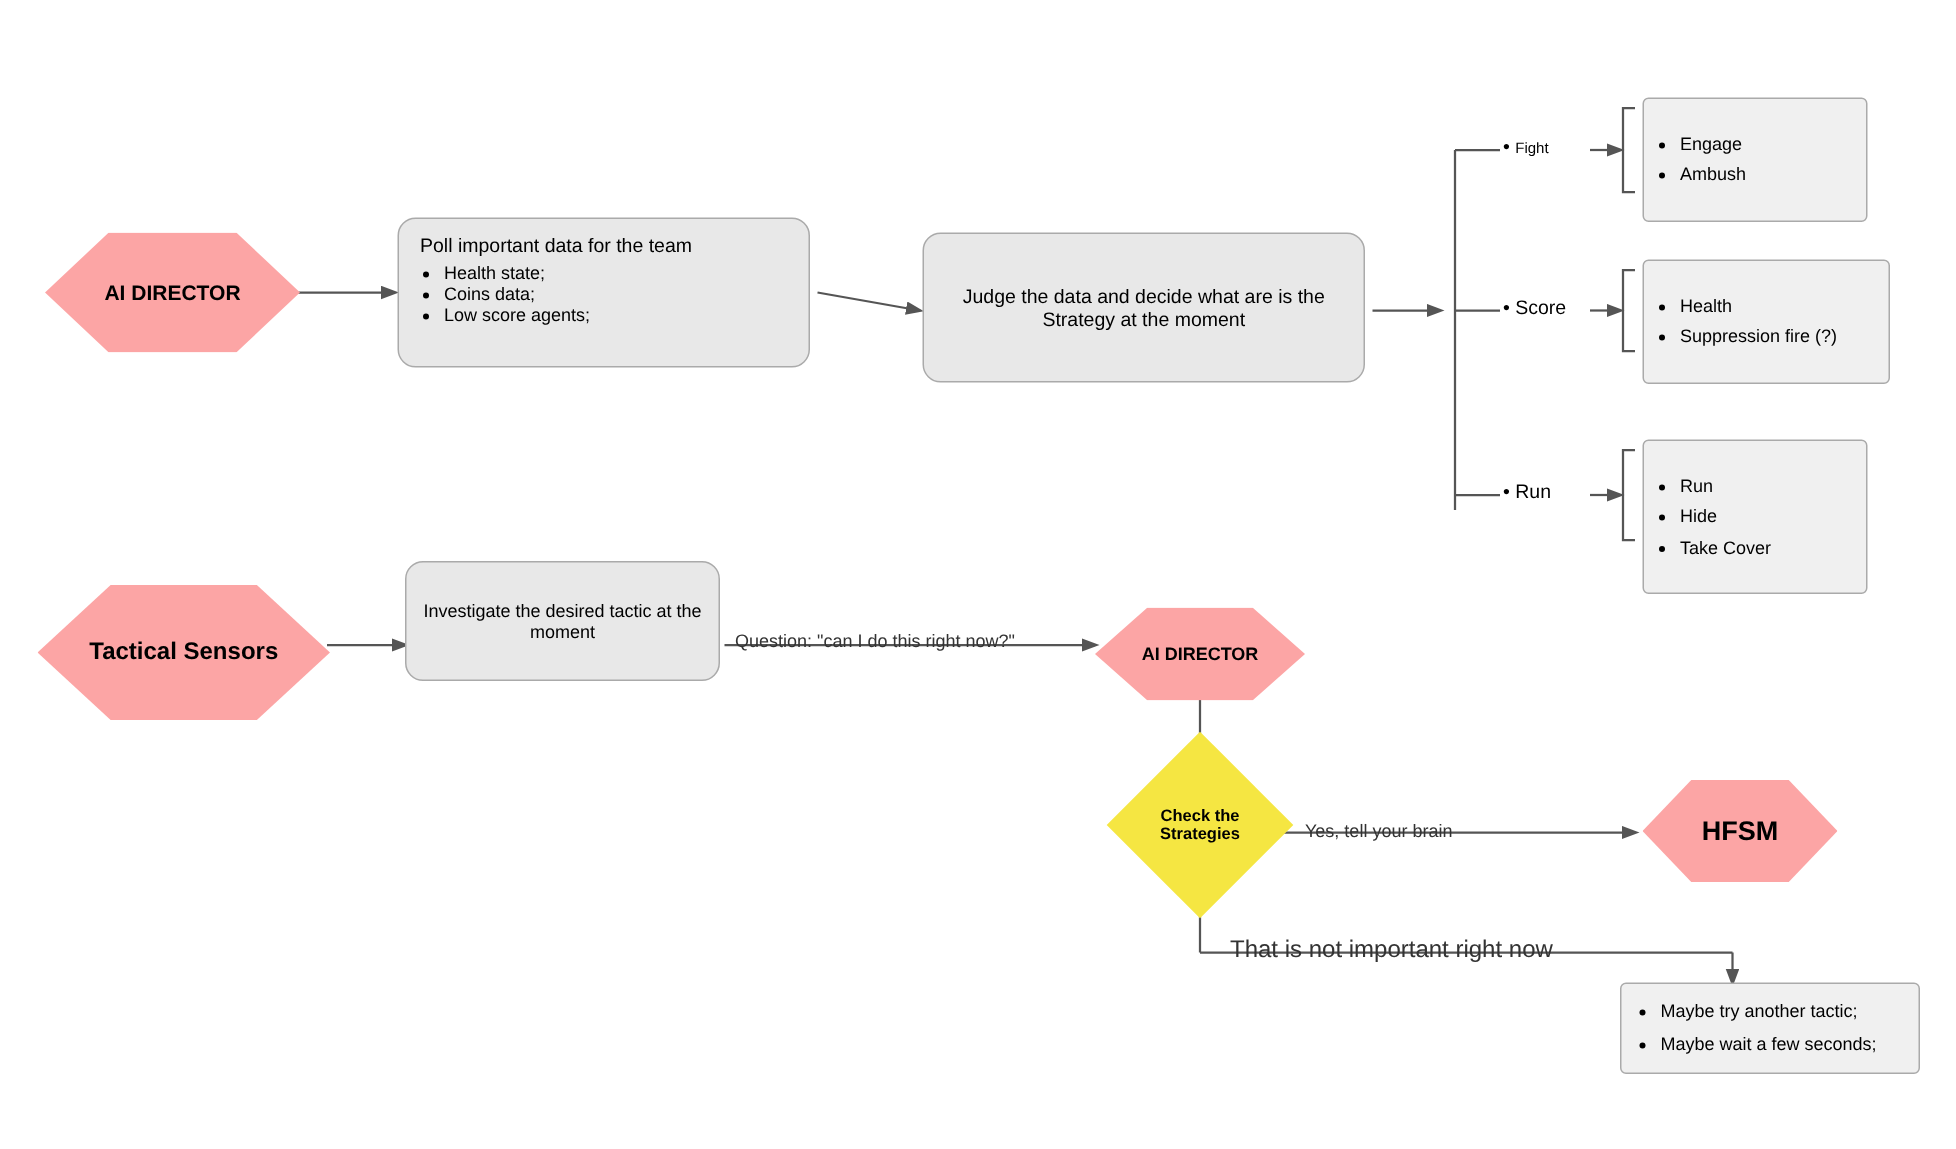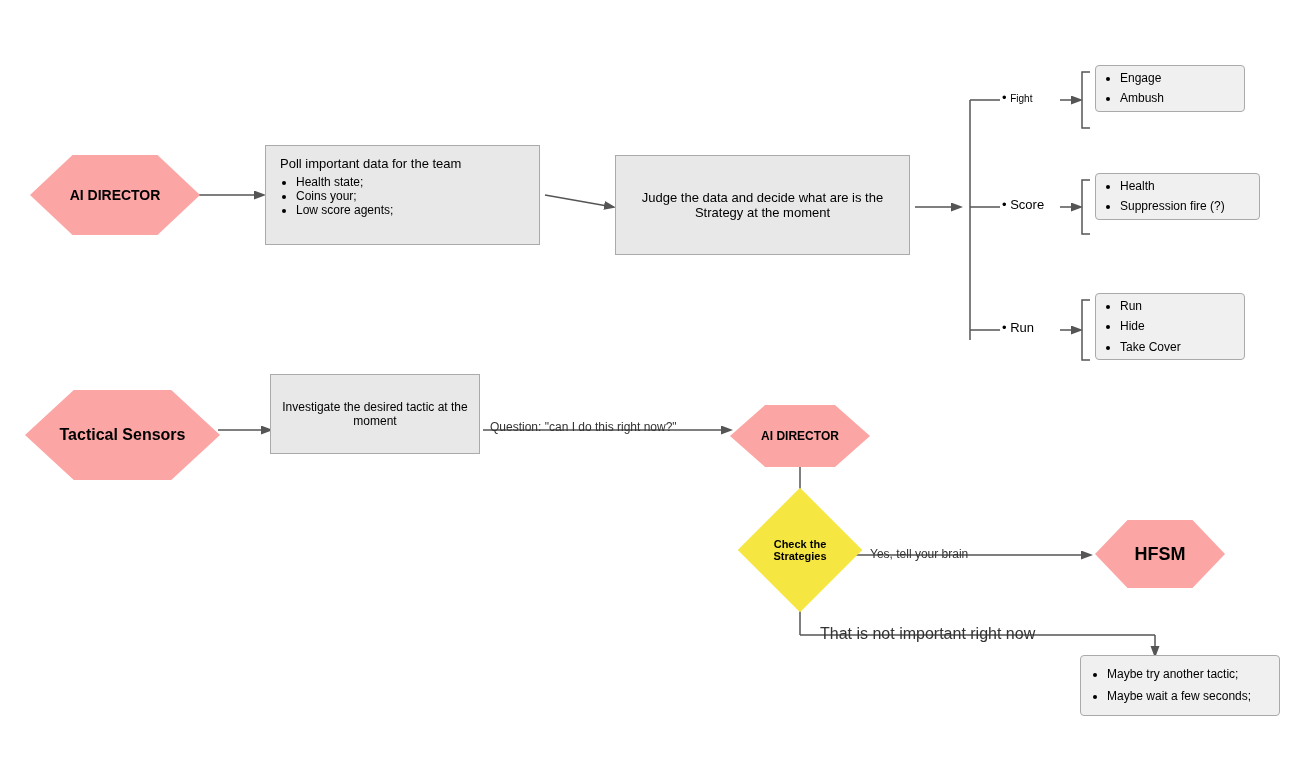--- a/index.html
+++ b/index.html
@@ -27,21 +27,21 @@
       background: #fca5a5;
       font-weight: bold;
       font-size: 14px;
       text-align: center;
       clip-path: polygon(25% 0%, 75% 0%, 100% 50%, 75% 100%, 25% 100%, 0% 50%);
     }
 
     
     .box {
       border: 1.5px solid #aaa;
-      border-radius: 0;
+      border-radius: 12px;
       background: #e8e8e8;
       display: flex;
       align-items: center;
       justify-content: center;
       text-align: center;
       padding: 8px;
     }
 
     .box-left {
       text-align: left;
@@ -63,21 +63,21 @@
 
     
     .el {
       position: absolute;
     }
 
     .list-box {
       border: 1.5px solid #aaa;
       border-radius: 4px;
       background: #f0f0f0;
-      padding: 2px 10px;
+      padding: 20px 10px;
       font-size: 12px;
       line-height: 1.7;
     }
     .list-box ul {
       padding-left: 12px;
     }
 
     .label-text {
       font-size: 12px;
       color: #333;
@@ -138,21 +138,21 @@
 </svg>
 
 <div class="el hexagon" style="left:30px; top:155px; width:170px; height:80px;">
   <span>AI DIRECTOR</span>
 </div>
 
 <div class="el box box-left" style="left:265px; top:145px; width:275px; height:100px; padding:10px 14px; justify-content:flex-start; align-items:flex-start; flex-direction:column;">
   <div style="font-weight:normal; margin-bottom:4px;">Poll important data for the team</div>
   <ul style="padding-left:16px; font-size:12px; list-style:disc;">
     <li>Health state;</li>
-    <li>Coins your;</li>
+    <li>Coins data;</li>
     <li>Low score agents;</li>
   </ul>
 </div>
 
 <div class="el box" style="left:615px; top:155px; width:295px; height:100px;">
   <span style="font-size:13px;">Judge the data and decide what are is the Strategy at the moment</span>
 </div>
 
 <div class="el" style="left:1002px; top:90px;">
   <span style="font-size:13px;">• </span><span style="font-size:10px;">Fight</span>

